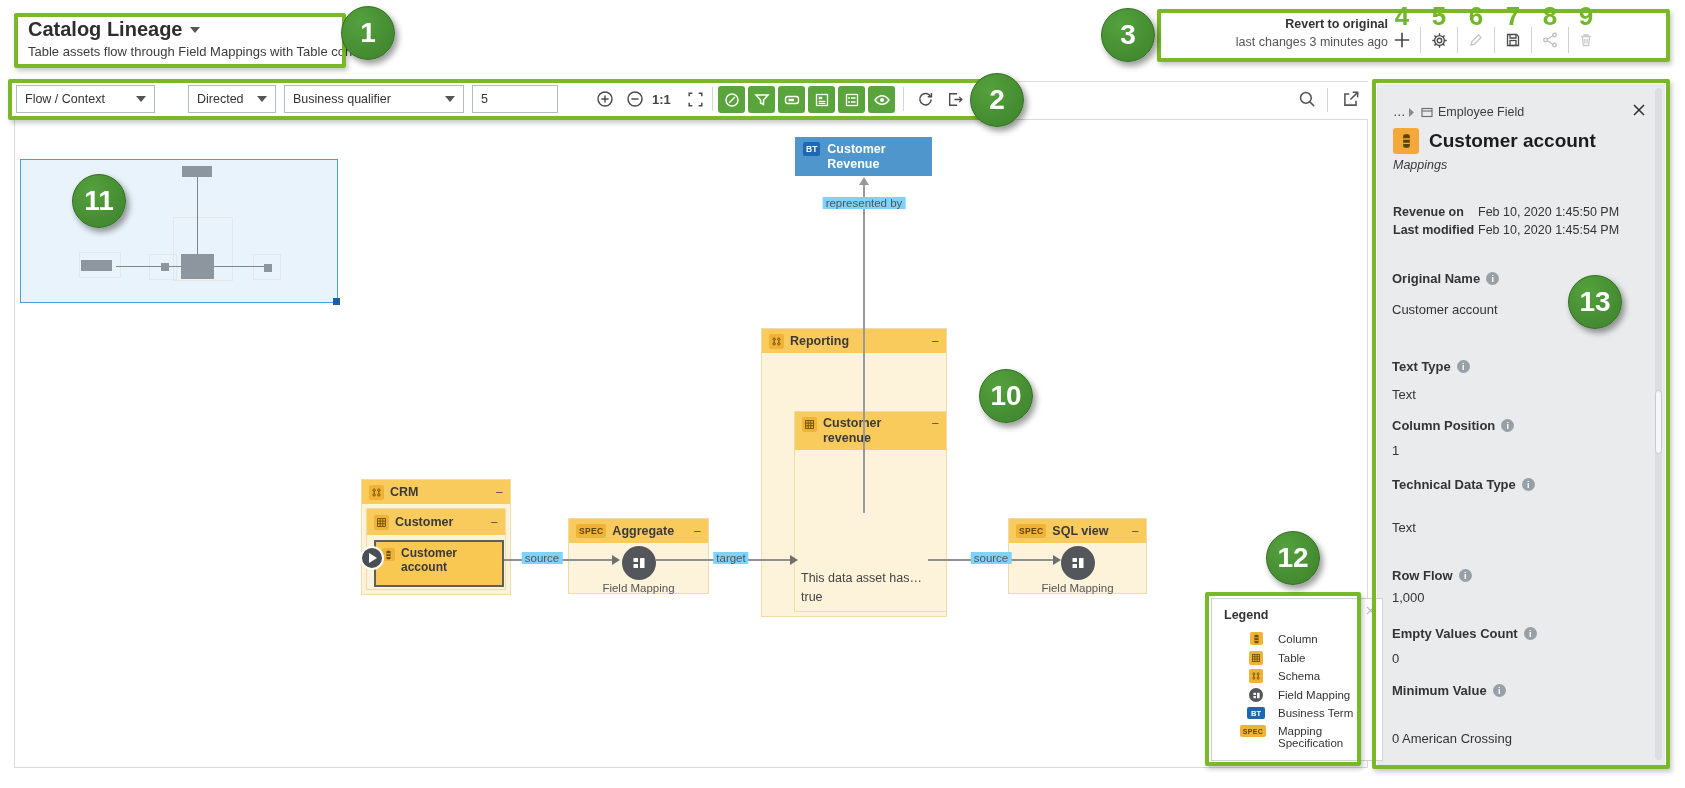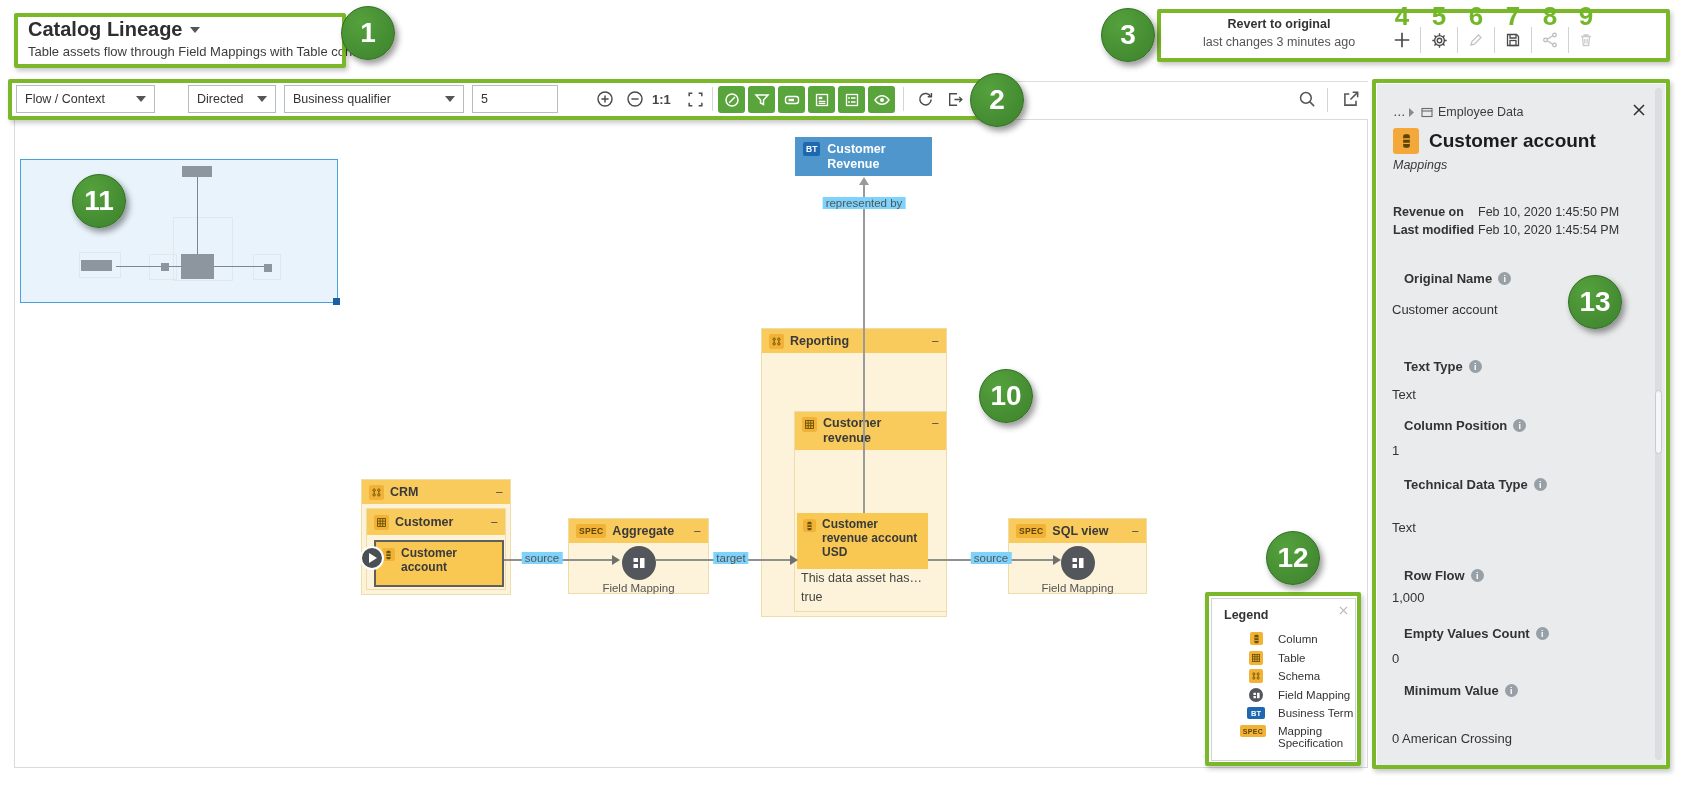--- a/index.html
+++ b/index.html
@@ -5,21 +5,21 @@
   * { margin:0; padding:0; box-sizing:border-box; }
   html,body { background:#fff; }
   body { font-family:"Liberation Sans","DejaVu Sans",sans-serif; color:#333; }
   #app { position:relative; width:1685px; height:788px; background:#fff; overflow:hidden; }
 
   
   .page-title { position:absolute; left:28px; top:18px; font-size:20px; font-weight:bold; color:#2e2e2e; display:flex; align-items:center; gap:8px; }
   .caret-down { width:0; height:0; border-left:5px solid transparent; border-right:5px solid transparent; border-top:6px solid #555; display:inline-block; }
   .page-subtitle { position:absolute; left:28px; top:44px; font-size:13px; color:#3c3c3c; }
 
-  .revert-block { position:absolute; left:1170px; top:15px; width:218px; text-align:center; }
+  .revert-block { position:absolute; left:1170px; top:15px; width:218px; text-align:right; }
   .revert-main { font-size:12.5px; font-weight:bold; color:#333; line-height:18px; }
   .revert-sub { font-size:12.5px; color:#555; line-height:18px; }
   .hdr-btn { position:absolute; top:27px; width:26px; height:26px; display:flex; align-items:center; justify-content:center; cursor:pointer; background:none; border:none; }
   .hdr-div { position:absolute; top:27px; width:1px; height:26px; background:#d2d2d2; }
 
   
   .tb-topline { position:absolute; left:8px; top:81px; width:1360px; height:1px; background:#dcdcdc; }
   .tb-select { position:absolute; top:85px; height:28px; border:1px solid #b7bcc0; background:#fff; display:flex; align-items:center; padding:0 8px; font-size:12.5px; color:#333; cursor:pointer; }
   .tb-select .lbl { flex:1; }
   .tb-input { position:absolute; top:85px; height:28px; border:1px solid #b7bcc0; background:#fff; font-size:12.5px; color:#333; padding:0 8px; font-family:inherit; }
@@ -54,37 +54,37 @@
   .play-glyph { width:0; height:0; border-top:5px solid transparent; border-bottom:5px solid transparent; border-left:8px solid #fff; margin-left:2px; }
 
   
   .edge-h { position:absolute; height:2px; background:#8f8f8f; z-index:4; }
   .edge-v { position:absolute; width:2px; background:#9a9a9a; z-index:4; }
   .arrow-r { position:absolute; width:0; height:0; border-top:5px solid transparent; border-bottom:5px solid transparent; border-left:8px solid #6f6f6f; z-index:4; }
   .arrow-u { position:absolute; width:0; height:0; border-left:5px solid transparent; border-right:5px solid transparent; border-bottom:8px solid #9a9a9a; z-index:4; }
   .edge-label { position:absolute; transform:translateX(-50%); background:#7dd3fc; padding:0 3px; font-size:11.5px; color:#555; z-index:5; }
 
   
-  .legend { position:absolute; left:1196px; top:478px; width:145px; height:163px; background:#fff; border:1px solid #cfd3d6; z-index:8; }
+  .legend { position:absolute; left:1196px; top:478px; width:172px; height:163px; background:#fff; border:1px solid #cfd3d6; z-index:8; }
   .legend-title { position:absolute; left:12px; top:9px; font-size:12.5px; font-weight:bold; color:#333; }
   .legend-close { position:absolute; right:7px; top:7px; cursor:pointer; }
   .legend-item { position:absolute; left:16px; width:100%; height:16px; }
   .legend-item .li-label { position:absolute; left:50px; top:1px; font-size:11.5px; color:#333; white-space:pre-line; }
   .legend-ic { position:absolute; display:flex; align-items:center; justify-content:center; }
 
   
   #panel { position:absolute; left:1377px; top:84px; width:288px; height:681px; background:#e9ebec; }
   .bc { position:absolute; top:21px; font-size:12.5px; color:#3c3c3c; cursor:pointer; }
   .panel-close { position:absolute; right:20px; top:20px; cursor:pointer; background:none; border:none; }
   .p-title-icon { position:absolute; left:16px; top:44px; width:26px; height:26px; background:#f5a83a; border-radius:3px; display:flex; align-items:center; justify-content:center; }
   .p-title { position:absolute; left:52px; top:46px; font-size:19px; font-weight:bold; color:#1c1c1c; }
   .p-status { position:absolute; left:16px; top:74px; font-size:12.5px; font-style:italic; color:#3a3a3a; }
   .meta-label { position:absolute; left:16px; font-size:12.5px; font-weight:bold; color:#333; }
   .meta-value { position:absolute; left:101px; font-size:12.5px; color:#333; }
-  .attr-label { position:absolute; left:15px; font-size:13px; font-weight:bold; color:#333; display:flex; align-items:center; gap:6px;margin-left:12px; }
+  .attr-label { position:absolute; left:15px; font-size:13px; font-weight:bold; color:#333; display:flex; align-items:center; gap:6px; }
   .attr-value { position:absolute; left:15px; font-size:13px; color:#333; }
   .info-icon { width:13px; height:13px; border-radius:50%; background:#97a0a6; color:#fff; font-size:9px; font-weight:bold; display:inline-flex; align-items:center; justify-content:center; font-style:normal; }
   .info-icon::before { content:"i"; }
   .p-scroll-track { position:absolute; right:3px; top:4px; width:7px; height:672px; background:#dbdee0; border-radius:4px; }
   .p-scroll-thumb { position:absolute; right:3px; top:306px; width:7px; height:64px; background:#f5f6f7; border:1px solid #c7cbce; border-radius:4px; cursor:pointer; }
 
   
   .anno-box { position:absolute; border:4px solid #7ab829; border-radius:2px; box-shadow:2px 3px 5px rgba(0,0,0,.22); pointer-events:none; z-index:50; }
   .anno-badge { position:absolute; width:54px; height:54px; border-radius:50%; background:radial-gradient(circle at 35% 30%, #55a13d, #3c812c); border:1px solid #2f6e22; color:#fff; font-weight:bold; font-size:28px; display:flex; align-items:center; justify-content:center; box-shadow:3px 4px 6px rgba(0,0,0,.4); pointer-events:none; z-index:60; }
   .anno-num { position:absolute; width:30px; text-align:center; color:#72b72a; font-weight:bold; font-size:26px; pointer-events:none; z-index:60; }
@@ -338,29 +338,20 @@
             <svg width="11" height="11" viewBox="0 0 14 14" fill="none" stroke="#6b5200" stroke-width="1.2">
               <rect x="2" y="2" width="10" height="10"></rect>
               <path d="M2 5.3h10M2 8.6h10M5.3 2v10M8.6 2v10"></path>
             </svg>
           </span>
         <span>Customer revenue</span>
         <span class="collapse">−</span>
       </div>
     </div>
 
-    <div class="colnode" style="left:782px;top:393px;width:131px;height:56px">
-      <span class="chip" style="width:13px;height:13px;margin-top:1px">
-          <svg width="7" height="10" viewBox="0 0 8 12" fill="none">
-            <rect x="1.5" y="1" width="5" height="10" rx="1.5" fill="#6b5200"></rect>
-            <path d="M1.5 4.5h5M1.5 7.8h5" stroke="#f8c853" stroke-width="1"></path>
-          </svg>
-        </span>
-      <span>Customer revenue account USD</span>
-    </div>
     <span class="note-line" style="left:786px;top:451px">This data asset has…</span>
     <span class="note-line" style="left:786px;top:470px">true</span>
 
     <div class="grp" style="left:346px;top:359px;width:150px;height:116px">
       <div class="grp-head">
         <span class="chip" style="width:15px;height:15px">
             <svg width="11" height="11" viewBox="0 0 14 14" fill="none" stroke="#6b5200" stroke-width="1.2">
               <circle cx="4" cy="4" r="1.5"></circle>
               <circle cx="10" cy="4" r="1.5"></circle>
               <circle cx="4" cy="10" r="1.5"></circle>
@@ -511,21 +502,21 @@
         <svg width="7" height="9" viewBox="0 0 7 9">
           <path d="M1 0l5 4.5L1 9z" fill="#8a8a8a"></path>
         </svg>
       </span>
     <span class="bc" style="left:44px;top:23px">
         <svg width="12" height="11" viewBox="0 0 12 11" fill="none" stroke="#6a6a6a" stroke-width="1.1">
           <rect x="1" y="1.5" width="10" height="8"></rect>
           <path d="M1 4h10"></path>
         </svg>
       </span>
-    <span class="bc" style="left:61px">Employee Data</span>
+    <span class="bc" style="left:61px">Employee Field</span>
     <button class="panel-close">
       <span><svg width="12" height="12" viewBox="0 0 12 12" stroke="#2e2e2e" stroke-width="1.5">
             <path d="M1 1l10 10M11 1L1 11"></path>
           </svg></span>
     </button>
 
     <span class="p-title-icon">
         <svg width="11" height="16" viewBox="0 0 8 12" fill="none">
           <rect x="1.5" y="1" width="5" height="10" rx="1.5" fill="#5c4504"></rect>
           <path d="M1.5 4.5h5M1.5 7.8h5" stroke="#f5a83a" stroke-width="1"></path>

